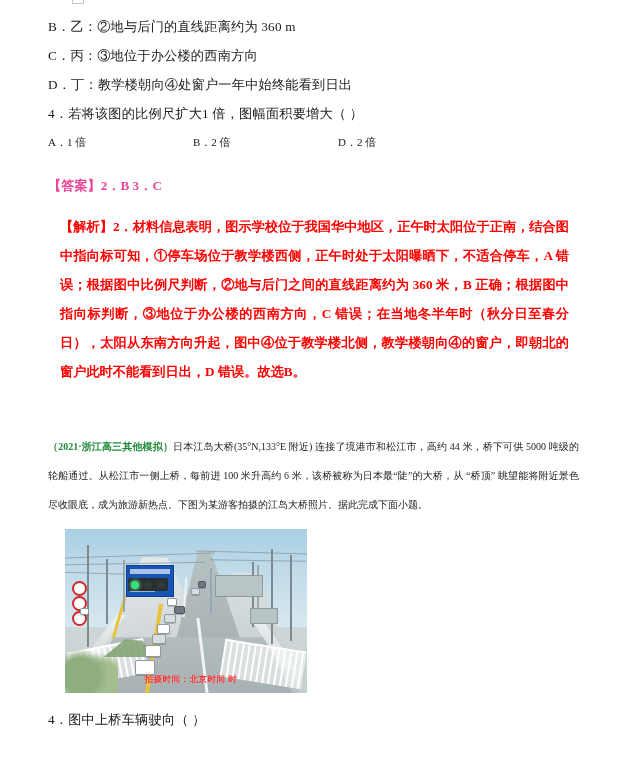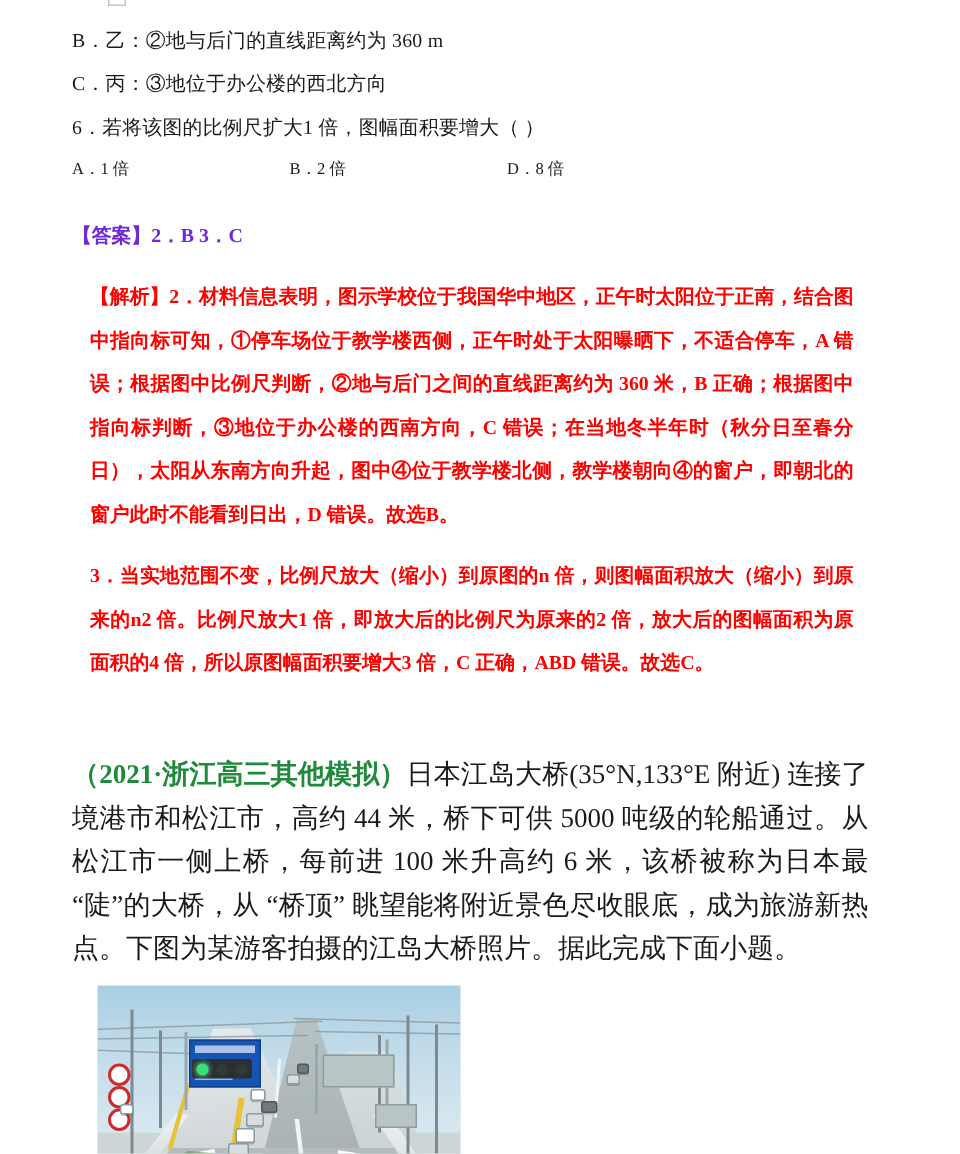--- a/index.html
+++ b/index.html
@@ -38,42 +38,42 @@
     display:flex;
     font-size:11px;
     line-height:29px;
   }
   .opt{ width:145px; flex:0 0 145px; white-space:nowrap;}
   .opt:last-child{ width:auto; }
 
   .gap-sm{ height:14px; }
   .gap-lg{ height:34px; }
 
-  .answer-block{ color:#6d28d9; }
+  .answer-block{ color:#ec4899; }
   .answer-line{
     font-size:13.2px;
     line-height:29px;
     padding-left:18px;
     white-space:nowrap;
     font-weight:600;
   }
   .analysis{
     color:#ff0000;
     font-size:13.2px;
     line-height:29px;
     padding-left:18px;
     padding-right:8px;
     text-align:justify;
     text-justify:inter-ideograph;
     font-weight:600;
   }
   .analysis p{ margin:12px; }
 
   .passage{
-    font-size:18px;
+    font-size:10px;
     line-height:29px;
     padding-left:18px;
     padding-right:10px;
     text-align:justify;
     text-justify:inter-ideograph;
     color:#1a1a1a;
   }
   .src-tag{ color:#1f8a3b; font-weight:700; }
 
   
@@ -250,39 +250,39 @@
 </head>
 <body>
 
 <div class="page">
 
   <div class="clip-top"></div>
 
   <div style="height:12px"></div>
 
   <div class="line q-stem">B．乙：②地与后门的直线距离约为 360 m</div>
-  <div class="line q-stem">C．丙：③地位于办公楼的西北方向</div>
-
-  <div class="line q-stem">6．若将该图的比例尺扩大1 倍，图幅面积要增大（    ）</div>
+  <div class="line q-stem">C．丙：③地位于办公楼的西南方向</div>
+  <div class="line q-stem">D．丁：教学楼朝向④处窗户一年中始终能看到日出</div>
+
+  <div class="line q-stem">4．若将该图的比例尺扩大1 倍，图幅面积要增大（    ）</div>
 
   <div class="opt-row">
     <span class="opt">A．1 倍</span>
     <span class="opt">B．2 倍</span>
-    <span class="opt">D．8 倍</span>
+    <span class="opt">D．2 倍</span>
   </div>
 
   <div class="gap-sm"></div>
 
   <div class="answer-block">
     <div class="answer-line">【答案】2．B    3．C</div>
   </div>
 
   <div class="analysis">
     <p>【解析】2．材料信息表明，图示学校位于我国华中地区，正午时太阳位于正南，结合图中指向标可知，①停车场位于教学楼西侧，正午时处于太阳曝晒下，不适合停车，A 错误；根据图中比例尺判断，②地与后门之间的直线距离约为 360 米，B 正确；根据图中指向标判断，③地位于办公楼的西南方向，C 错误；在当地冬半年时（秋分日至春分日），太阳从东南方向升起，图中④位于教学楼北侧，教学楼朝向④的窗户，即朝北的窗户此时不能看到日出，D 错误。故选B。</p>
-    <p>3．当实地范围不变，比例尺放大（缩小）到原图的n 倍，则图幅面积放大（缩小）到原来的n2 倍。比例尺放大1 倍，即放大后的比例尺为原来的2 倍，放大后的图幅面积为原面积的4 倍，所以原图幅面积要增大3 倍，C 正确，ABD 错误。故选C。</p>
   </div>
 
   <div class="gap-lg"></div>
 
   <div class="passage">
     <span class="src-tag">（2021·浙江高三其他模拟）</span><span>日本江岛大桥(35°N,133°E 附近) 连接了境港市和松江市，高约 44 米，桥下可供 5000 吨级的轮船通过。从松江市一侧上桥，每前进 100 米升高约 6 米，该桥被称为日本最“陡”的大桥，从 “桥顶” 眺望能将附近景色尽收眼底，成为旅游新热点。下图为某游客拍摄的江岛大桥照片。据此完成下面小题。</span>
   </div>
 
   <div style="height:10px"></div>
 

